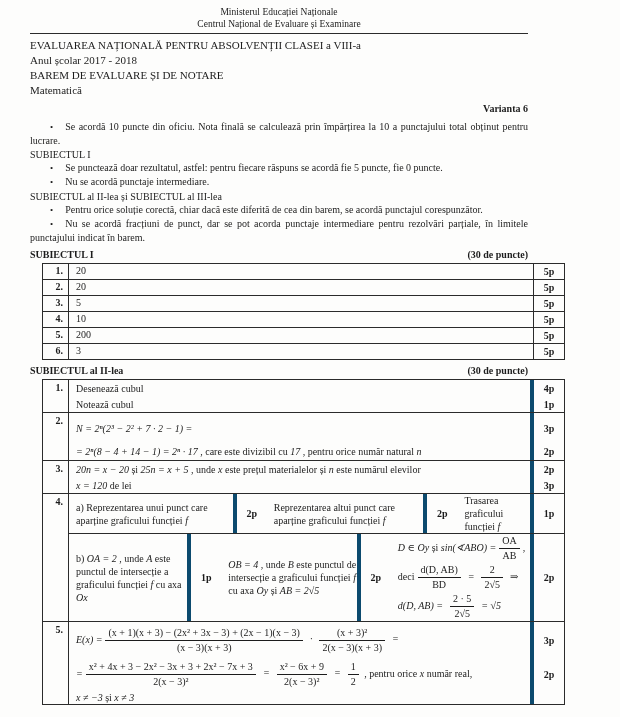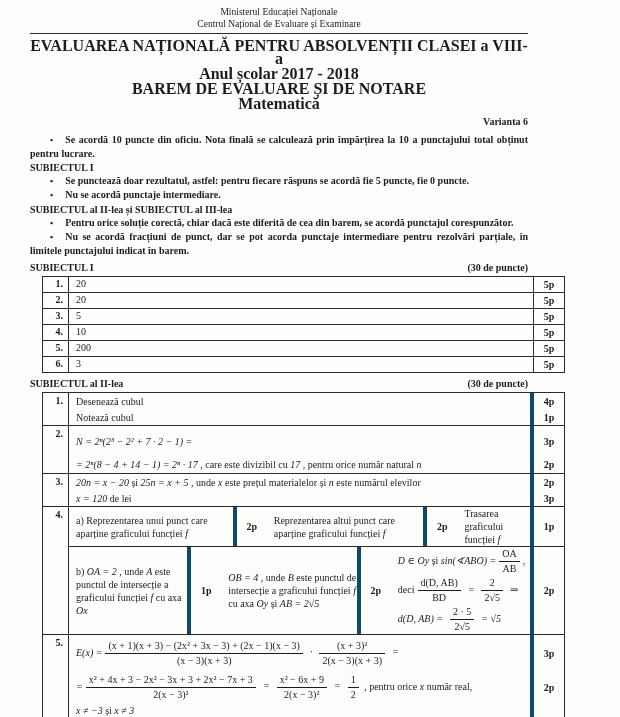--- a/index.html
+++ b/index.html
@@ -3,24 +3,24 @@
 <meta charset="utf-8">
 <style>
   html,body{margin:0;padding:0;}
   body{
     width:620px;height:717px;overflow:hidden;background:#fdfdfc;color:#1c1c1c;
     font-family:"Liberation Serif","DejaVu Serif",serif;font-size:10px;line-height:13px;
   }
   .page{box-sizing:border-box;width:576px;height:717px;padding:6px 48px 0 30px;}
   .hdr-small{text-align:center;font-size:9.5px;line-height:12px;}
   .rule{height:0;border-top:1.2px solid #2b2b2b;margin:3px 0 2px 0;}
-  .title{text-align:center;font-weight:bold;font-size:16px;line-height:13px;margin-top:2px;}
+  .title{font-weight:normal;font-size:11px;line-height:13px;margin-top:2px;}
   .title-first{margin-top:5px;}
   .variant{text-align:right;font-weight:bold;margin-top:5px;}
-  .intro{font-weight:bold;text-align:justify;}
+  .intro{font-weight:normal;text-align:justify;}
   .bullet{margin:0;text-indent:20px;}
   .bullet .dot{margin-right:12px;font-size:9px;}
   .b-first{margin-top:5px;}
   .ihead{margin-top:1px;}
   .sec-head{display:flex;justify-content:space-between;font-weight:bold;margin-top:4px;margin-bottom:2px;}
   
   .tbl{margin-left:12px;width:523px;border:1px solid #2b2b2b;box-sizing:border-box;}
   .t1row{display:flex;align-items:stretch;height:15px;border-top:1px solid #2b2b2b;}
   .t1row:first-child{border-top:none;}
   .t1num{flex:none;width:26px;box-sizing:border-box;border-right:1px solid #2b2b2b;

